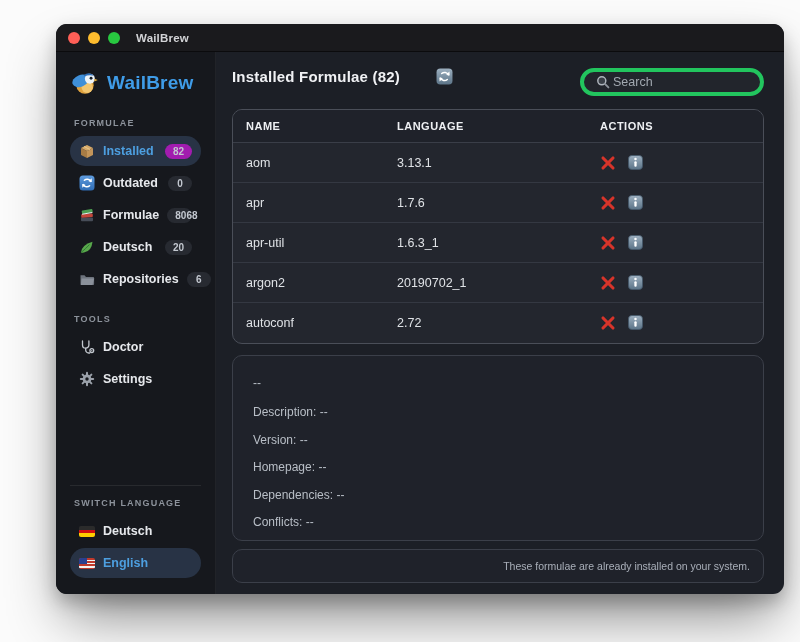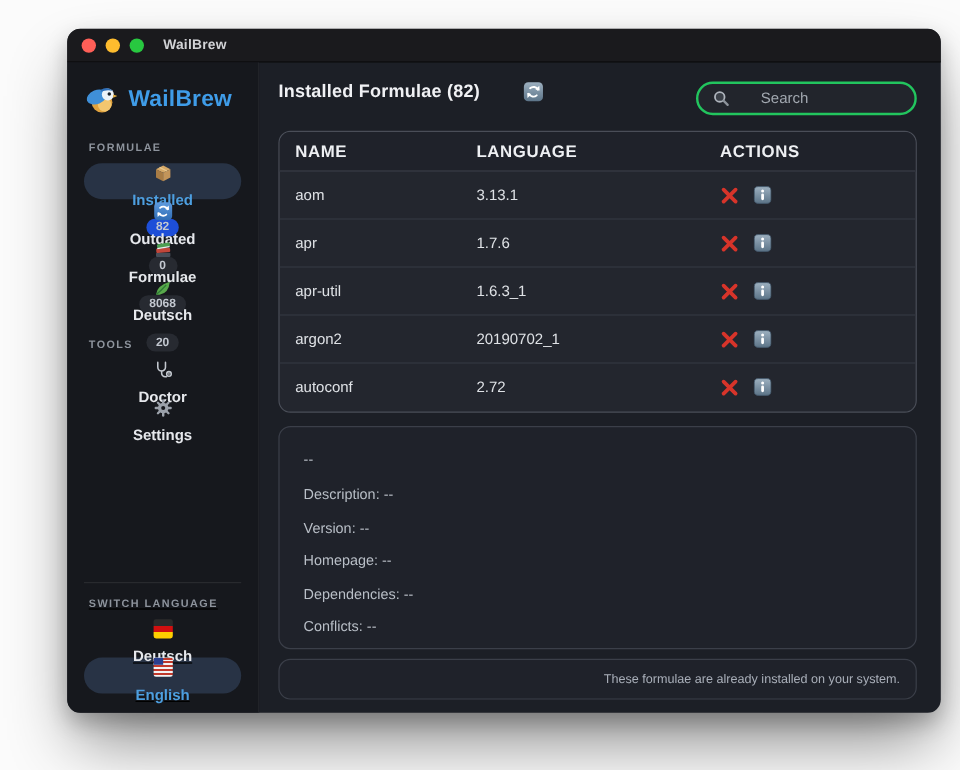--- a/index.html
+++ b/index.html
@@ -38,65 +38,64 @@
   .brand { display:flex; align-items:center; gap:9px; padding-left:2px; margin-bottom:16px; }
   .brand-name { color:#3f9ce8; font-size:19px; font-weight:700; letter-spacing:0.2px; }
   .section-label {
     color:#8d939c; font-size:9px; font-weight:700; letter-spacing:1.2px;
     margin:6px 0 8px 4px;
   }
   .nav-item {
     display:flex; align-items:center; gap:8px;
     height:30px; padding:0 9px; border-radius:15px; cursor:pointer;
     margin-bottom:2px;
-    flex-direction:column;
   }
   .nav-item .lbl { color:#e6e8ec; font-size:12.5px; font-weight:600; flex:1; }
   .nav-item.active { background:#283345; }
   .nav-item.active .lbl { color:#4d9fe0; }
   .badge {
     background:#272a31; color:#c3c8d0; font-size:10px; font-weight:600;
     border-radius:9px; padding:2px 8px; min-width:24px; text-align:center;
   }
-  .nav-item.active .badge { background:#1d4ed8; }
+  .nav-item.active .badge { background:#a21caf; }
   .ico { width:16px; height:16px; flex:0 0 16px; display:inline-flex; }
-  .lang-wrap { margin-top:auto;text-decoration:underline; }
+  .lang-wrap { margin-top:auto; }
   .side-divider { height:1px; background:rgba(255,255,255,0.08); margin:10px 0 12px 0; }
   .flag { width:16px; height:11px; border-radius:2px; flex:0 0 16px; position:relative; overflow:hidden; }
   .flag-us { background:repeating-linear-gradient(180deg,#c0392b 0 1.6px,#f3f3f3 1.6px 3.2px); }
   .flag-us::after { content:""; position:absolute; left:0; top:0; width:8px; height:6px; background:#2a3f8f; }
   .flag-de { background:linear-gradient(180deg,#2b2b2b 0 33%,#d20f0f 33% 66%,#ffce00 66%); }
 
   
   .main { flex:1; display:flex; flex-direction:column; padding:16px 20px 0 16px; min-width:0; }
   .main-header { display:flex; align-items:flex-start; height:28px; flex:0 0 28px; }
   .main-title { color:#f0f1f4; font-size:15px; font-weight:700; letter-spacing:0.2px; }
   .refresh-zone { flex:1; display:flex; justify-content:center; }
   .refresh-btn { width:17px; height:17px; display:inline-flex; cursor:pointer; margin-right:90px; }
   .search-pill {
-    display:flex; align-items:center; gap:26px; width:184px; height:28px;
-    background:#22252c; border:2px solid #22c55e; border-radius:14px; padding:0 12px;
+    display:flex; align-items:center; gap:3px; width:184px; height:28px;
+    background:#22252c; border:4px solid #22c55e; border-radius:14px; padding:0 12px;
   }
   .search-pill input {
     background:transparent; border:none; outline:none; color:#d6dade;
     font-size:12.5px; width:100%; font-family:inherit;
   }
   .search-pill input::placeholder { color:#a2a8b0; }
 
   .table-panel {
     margin-top:13px; border:1px solid #4a4e58; border-radius:10px;
     background:#23262e; overflow:hidden; flex:0 0 auto;
   }
   .t-head { display:flex; align-items:center; height:33px; background:#1f222a; border-bottom:1px solid #3a3e48; }
   .t-row { display:flex; align-items:center; height:40px; border-bottom:1px solid #343842; cursor:pointer; }
   .t-row:last-child { border-bottom:none; }
   .c-name { width:164px; padding-left:13px; }
   .c-version { width:203px; }
   .c-actions { flex:1; display:flex; align-items:center; gap:12px; }
-  .t-head .hc { color:#eef0f3; font-size:14px; font-weight:700; letter-spacing:0.5px; }
+  .t-head .hc { color:#eef0f3; font-size:11px; font-weight:700; letter-spacing:0.5px; }
   .t-row .cell { color:#dfe2e6; font-size:12.5px; }
   .icon-btn { width:16px; height:16px; display:inline-flex; cursor:pointer; }
 
   .details-panel {
     margin-top:11px; height:186px; background:#1f222a;
     border:1px solid #3b3f49; border-radius:10px; padding:20px 20px;
   }
   .d-line { color:#b9bfc7; font-size:12px; margin-bottom:13.5px; }
   .details-panel .d-line:first-child { margin-bottom:15px; }
 
@@ -206,20 +205,30 @@
         <span class="ico">
           <svg viewBox="0 0 16 16" width="16" height="16">
             <path d="M2 13.5 Q2.6 6 13.5 2.8 Q12.6 12.4 5 13.6 Q3.4 13.8 2 13.5 Z" fill="#58a84b"></path>
             <path d="M2.4 13.2 Q6.5 10 10.5 5.5" stroke="#2f7a35" stroke-width="1" fill="none"></path>
           </svg>
         </span>
         <span class="lbl">Deutsch</span>
         <span class="badge">20</span>
       </div>
 
+      <div class="nav-item">
+        <span class="ico">
+          <svg viewBox="0 0 16 16" width="16" height="16">
+            <path d="M1.5 4.2 h4 l1.5 1.8 h7.2 a0.9 0.9 0 0 1 0.9 0.9 v6.2 a0.9 0.9 0 0 1 -0.9 0.9 h-11.8 a0.9 0.9 0 0 1 -0.9 -0.9 z" fill="#6d737d"></path>
+            <path d="M2.6 7.4 h12.6 l-1.8 6.6 h-11.6 z" fill="#8b919b"></path>
+          </svg>
+        </span>
+        <span class="lbl">Repositories</span>
+        <span class="badge">6</span>
+      </div>
 
       <div class="section-label" style="margin-top:18px">TOOLS</div>
 
       <div class="nav-item">
         <span class="ico">
           <svg viewBox="0 0 16 16" width="16" height="16">
             <g stroke="#c3c8cf" stroke-width="1.3" fill="none" stroke-linecap="round">
               <path d="M3.5 2 v4 a3.2 3.2 0 0 0 6.4 0 V2"></path>
               <path d="M6.7 9.4 v1.6 a3 3 0 0 0 3 3 h1"></path>
             </g>

